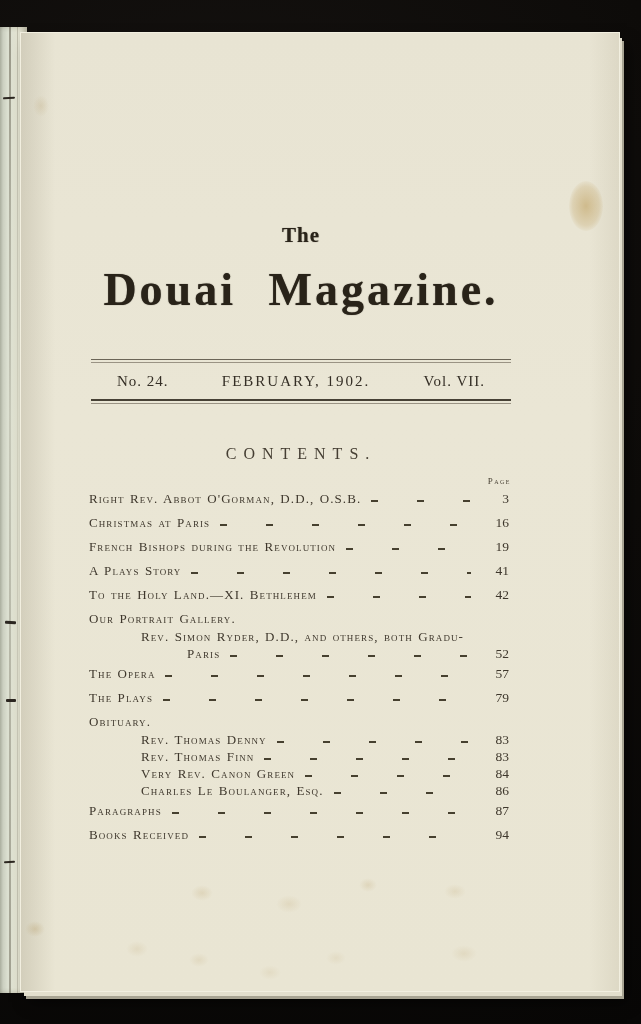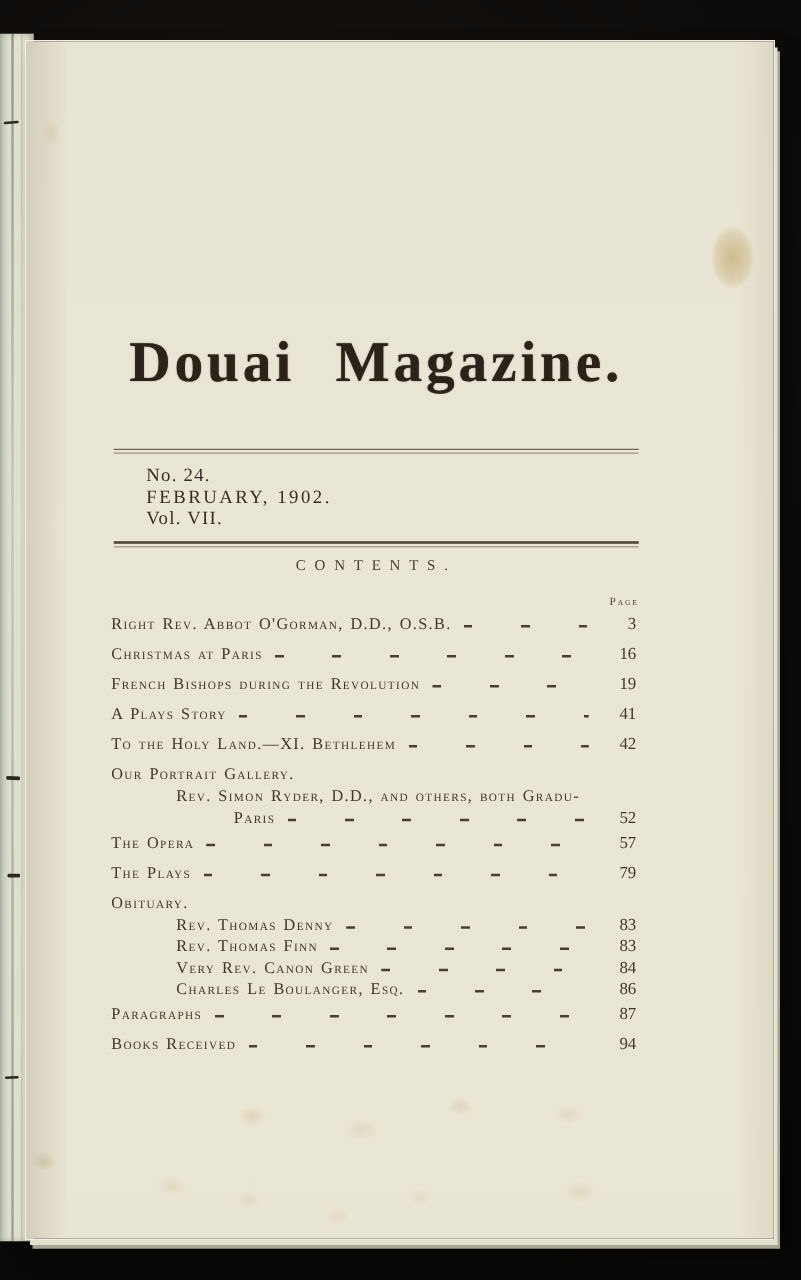--- a/index.html
+++ b/index.html
@@ -62,27 +62,27 @@
     text-shadow:0 0 1px rgba(40,34,25,.6);}
   .main-title{top:230px;font-size:46px;font-weight:bold;letter-spacing:3px;word-spacing:18px;
     text-shadow:0 0 1px rgba(40,34,25,.7);}
   .masthead{position:absolute;left:70px;top:326px;width:420px;}
   .rule{width:100%;}
   .r-thin-dark{height:1px;background:#6b6557;margin-bottom:2px;}
   .r-thin-light{height:1px;background:#9a9384;}
   .r-thick{height:2px;background:#474135;margin-bottom:2px;}
   .masthead-row{
     display:flex;justify-content:space-between;align-items:baseline;
-    padding:10px 26px 9px 26px;color:#342e25;font-size:15px;letter-spacing:1px;flex-direction:column;
+    padding:10px 26px 9px 26px;color:#342e25;font-size:15px;letter-spacing:1px;
   }
   .masthead-row .date{letter-spacing:2px;}
   
   .contents-heading{
     position:absolute;top:412px;left:0;width:560px;text-align:center;
-    font-size:12px;letter-spacing:7px;color:#453e33;
+    font-size:16px;letter-spacing:7px;color:#453e33;
   }
   .toc{position:absolute;top:443px;left:68px;right:110px;color:#3e372c;}
   .page-col-label{
     text-align:right;font-size:9px;letter-spacing:1.5px;font-variant:small-caps;
     color:#4a4336;margin-bottom:3px;margin-right:-2px;
   }
   .toc-row{
     display:flex;align-items:baseline;
     font-size:13px;line-height:14px;font-variant:small-caps;
     letter-spacing:1.1px;word-spacing:1px;
@@ -119,20 +119,21 @@
   <div class="stain s3"></div>
   <div class="stain s4"></div>
   <div class="stain s5"></div>
   <div class="stain s6"></div>
   <div class="stain s7"></div>
   <div class="stain s8"></div>
   <div class="stain s9"></div>
   <div class="stain s10"></div>
   <div class="stain s11"></div>
 
+  <div class="heading-band the-line">The</div>
 
   <div class="heading-band main-title">Douai Magazine.</div>
 
   <div class="masthead">
     <div class="rule r-thin-dark"></div>
     <div class="rule r-thin-light"></div>
     <div class="masthead-row">
       <span class="issue">No. 24.</span>
       <span class="date">FEBRUARY, 1902.</span>
       <span class="vol">Vol. VII.</span>

